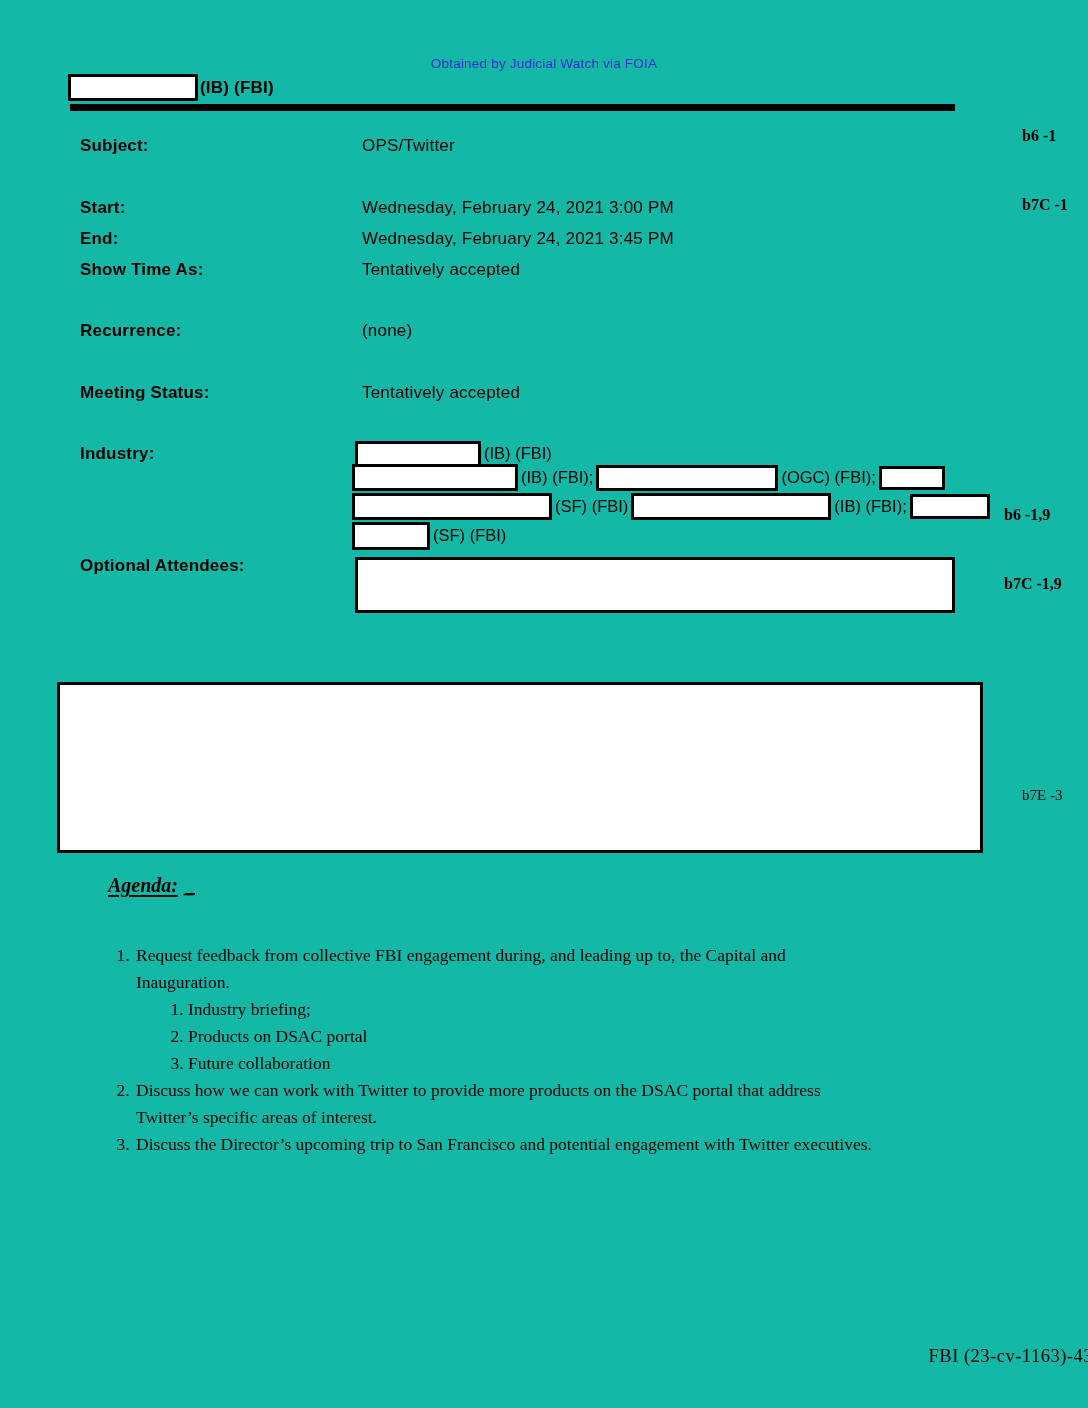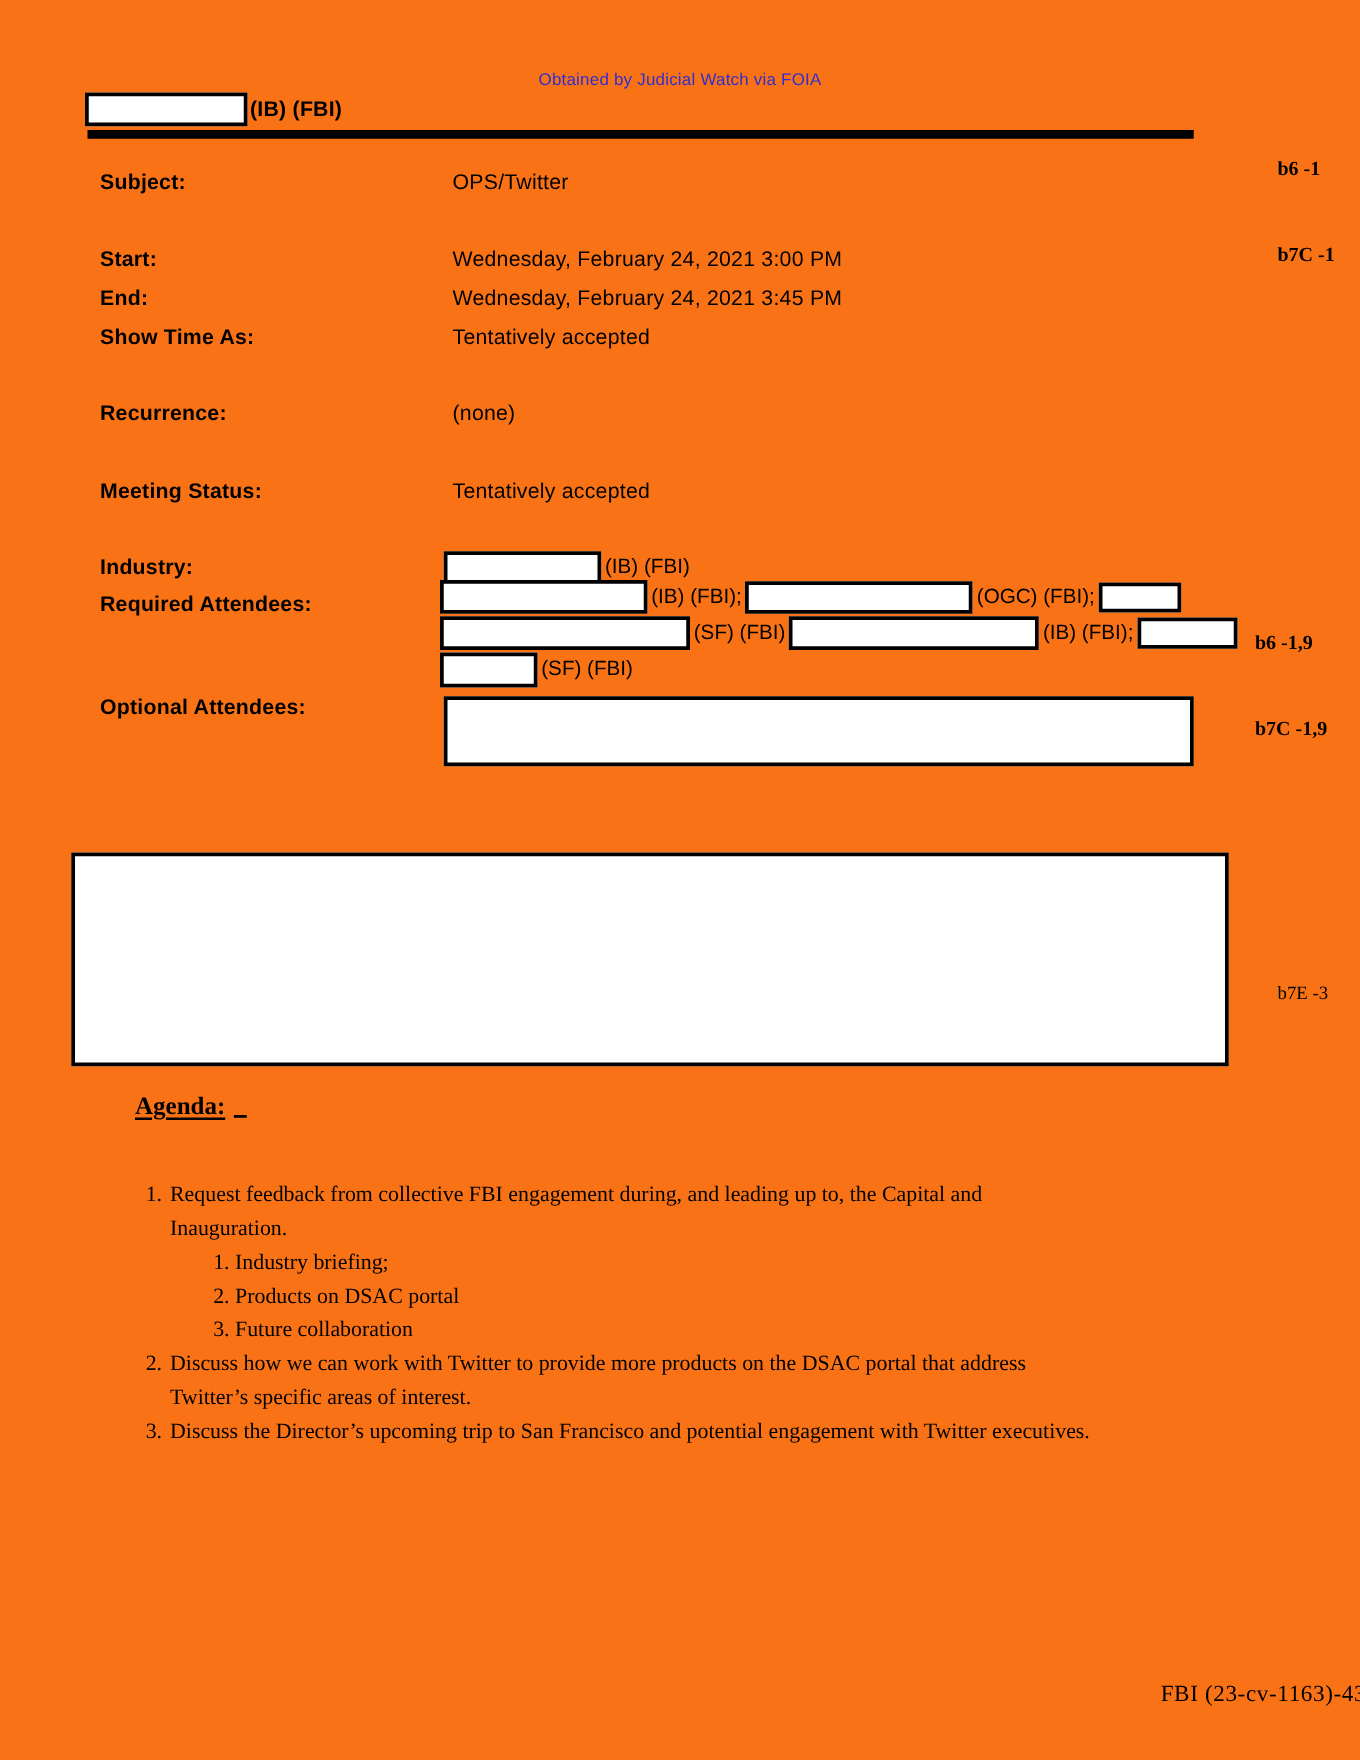--- a/index.html
+++ b/index.html
@@ -1,16 +1,16 @@
 <!DOCTYPE html>
 <html><head>
 <meta charset="utf-8">
 <style>
   html,body{margin:0;padding:0;background:#ffffff;}
-  .page{position:relative;width:1088px;height:1408px;background:#f97316;overflow:hidden;
+  .page{position:relative;width:1088px;height:1408px;background:#14b8a6;overflow:hidden;
         font-family:"Liberation Sans",sans-serif;color:#000;}
   .watermark{position:absolute;top:56px;left:0;width:100%;text-align:center;
              font-size:13.5px;letter-spacing:.2px;color:#2e2ed0;}
   .sender-row{position:absolute;top:74px;left:68px;display:flex;align-items:center;}
   .redaction{background:#fff;border:3px solid #000;box-sizing:border-box;display:inline-block;flex:none;}
   .sender-box{width:130px;height:27px;}
   .sender-suffix{font-weight:bold;font-size:17px;margin-left:2px;letter-spacing:.2px;}
   .top-rule{position:absolute;left:70px;top:104px;width:885px;height:7px;background:#000;}
   .mono-note{position:absolute;font-family:Liberation Serif, serif;
              font-weight:bold;font-size:16px;line-height:23px;white-space:pre;}
@@ -18,21 +18,21 @@
   .row{position:absolute;left:0;width:100%;height:22px;}
   .lbl{position:absolute;left:80px;font-weight:bold;font-size:17px;letter-spacing:.2px;white-space:nowrap;}
   .val{position:absolute;left:362px;font-size:17px;letter-spacing:.2px;white-space:nowrap;}
   .att-lines{position:absolute;left:352px;top:464px;}
   .att-line{display:flex;align-items:center;height:27px;margin-bottom:2px;}
   .att{font-size:16.5px;margin:0 3px;white-space:pre;}
   .org-line{position:absolute;left:355px;top:440px;display:flex;align-items:center;height:27px;}
   .opt-box{position:absolute;left:355px;top:557px;width:600px;height:56px;}
   .big-box{position:absolute;left:57px;top:682px;width:926px;height:171px;border:3px solid #000;box-sizing:border-box;background:#fff;}
   .agenda-head-wrap{position:absolute;left:108px;top:874px;font-family:"Liberation Serif",serif;
-                    font-size:20px;font-weight:bold;}
+                    font-size:20px;font-weight:bold;font-style:italic;}
   .agenda-head{text-decoration:underline;text-underline-offset:3px;text-decoration-thickness:2px;}
   .agenda-tail{text-decoration:underline;margin-left:7px;font-weight:bold;}
   .agenda-list{position:absolute;left:98px;top:942px;width:940px;
                font-family:"Liberation Serif",serif;font-size:17.5px;line-height:27px;}
   ol.agenda{margin:0;padding-left:36px;}
   ol.agenda>li{padding-left:2px;}
   ol.agenda ol{margin:0;padding-left:52px;}
   .footer{position:absolute;top:1346px;right:-5px;font-family:"Liberation Serif",serif;
           font-size:18.5px;letter-spacing:.5px;white-space:nowrap;}
 </style>
@@ -85,23 +85,20 @@
   </div>
 
   <div class="row" style="top:444px;">
     <span class="lbl">Industry:</span>
   </div>
   <div class="org-line">
     <span class="redaction" style="width:126px;height:26px;"></span>
     <span class="att">(IB) (FBI)</span>
   </div>
 
-  <div class="row" style="top:474px;">
-    <span class="lbl">Required Attendees:</span>
-  </div>
   <div class="att-lines">
     <div class="att-line">
       <span class="redaction" style="width:166px;height:27px;"></span>
       <span class="att">(IB) (FBI);</span>
       <span class="redaction" style="width:182px;height:26px;"></span>
       <span class="att">(OGC) (FBI);</span>
       <span class="redaction" style="width:66px;height:24px;"></span>
     </div>
     <div class="att-line">
       <span class="redaction" style="width:200px;height:27px;"></span>

